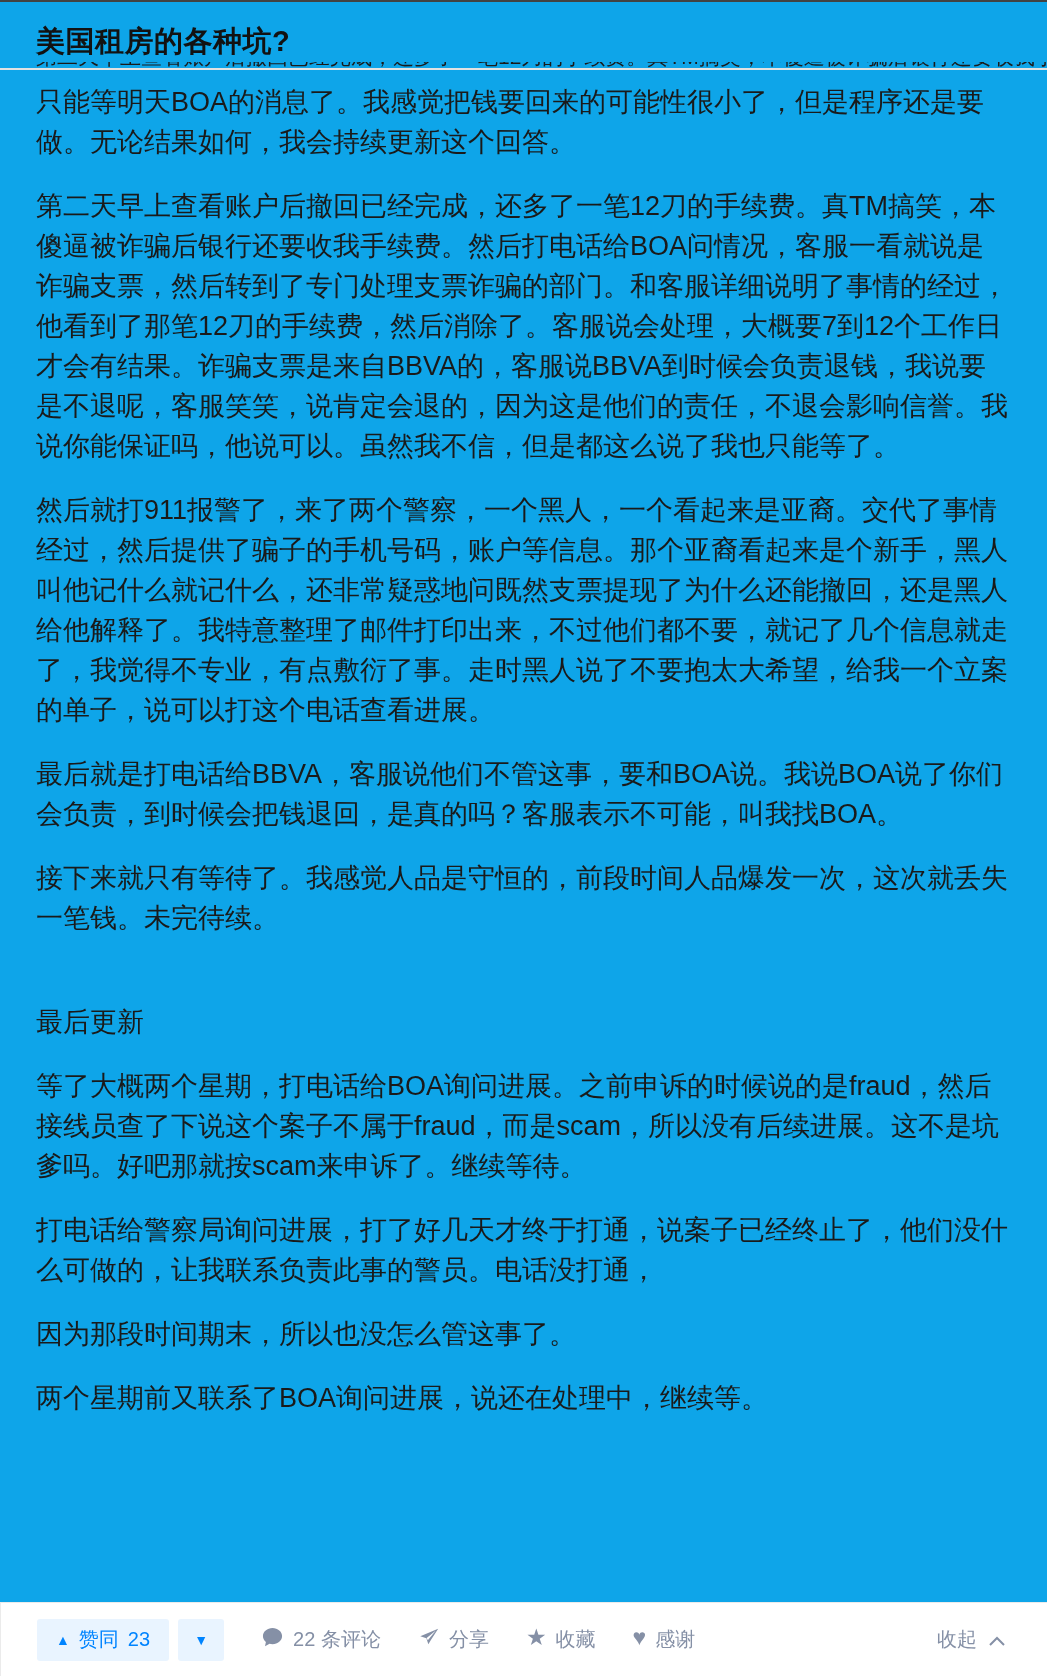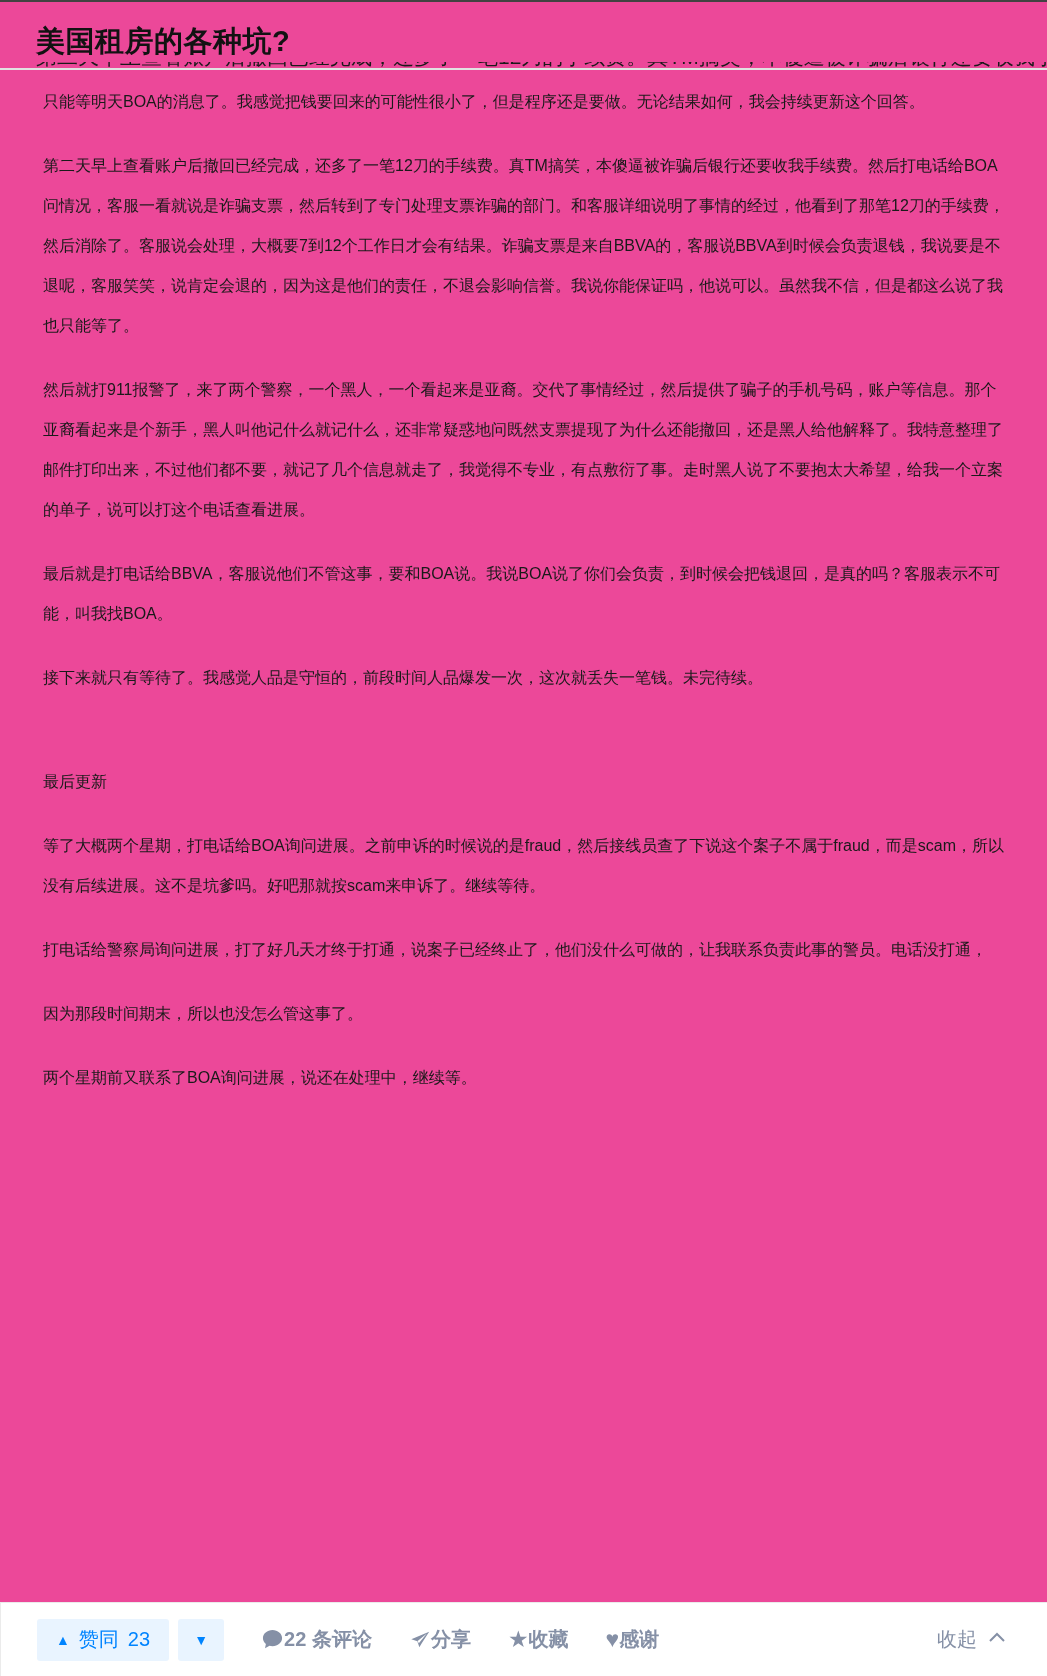--- a/index.html
+++ b/index.html
@@ -3,21 +3,21 @@
 <meta charset="utf-8">
 <style>
   * { box-sizing: border-box; margin: 0; padding: 0; }
   html, body { background: #fff; }
   body { font-family: "Liberation Sans", "DejaVu Sans", sans-serif; }
 
   .page {
     position: relative;
     width: 1047px;
     height: 1676px;
-    background: #ec4899;
+    background: #0ea5e9;
     display: flex;
     flex-direction: column;
     overflow: hidden;
   }
 
   .top-strip { height: 2px; background: #424242; flex: 0 0 auto; }
 
   .title-wrap { padding: 21px 36px 3px 36px; flex: 0 0 auto; }
   .question-title {
     font-size: 29px;
@@ -43,24 +43,24 @@
     white-space: nowrap;
     margin-top: -25px;
   }
 
   .answer-content {
     flex: 1 1 auto;
     overflow: hidden;
     padding: 12px 36px 0 36px;
   }
   .answer-content p {
-    font-size: 16px;
+    font-size: 27px;
     line-height: 40px;
     color: #1a1a1a;
-    margin: 0 0 24px 7px;
+    margin: 0 0 24px 0;
     word-break: break-all;
   }
   .gap-spacer { height: 40px; }
 
   .action-bar {
     flex: 0 0 auto;
     height: 74px;
     border-top: 1px solid #ebebeb;
     border-left: 1px solid #ebebeb;
     display: flex;
@@ -81,38 +81,38 @@
     font-size: 20px;
     font-family: inherit;
     cursor: pointer;
     padding: 0 19px;
   }
   .vote-btn .tri { font-size: 14px; line-height: 1; }
   .downvote { width: 46px; padding: 0; margin-left: 9px; }
 
   .bar-item {
     display: inline-flex;
-    align-items: center;
+    align-items: flex-start;
+    gap: 9px;
     margin-left: 37px;
     background: none;
     border: none;
     color: #8590a6;
     font-size: 20px;
     font-family: inherit;
     cursor: pointer;
     white-space: nowrap;
-    font-weight: bold;
   }
   .bar-item .glyph-icon { font-size: 23px; line-height: 1; }
   .bar-item svg { display: block; }
 
   .collapse-btn {
     margin-left: auto;
     display: inline-flex;
-    align-items: flex-start;
+    align-items: flex-end;
     gap: 10px;
     background: none;
     border: none;
     color: #8590a6;
     font-size: 20px;
     font-family: inherit;
     cursor: pointer;
   }
 </style>
 </head>

